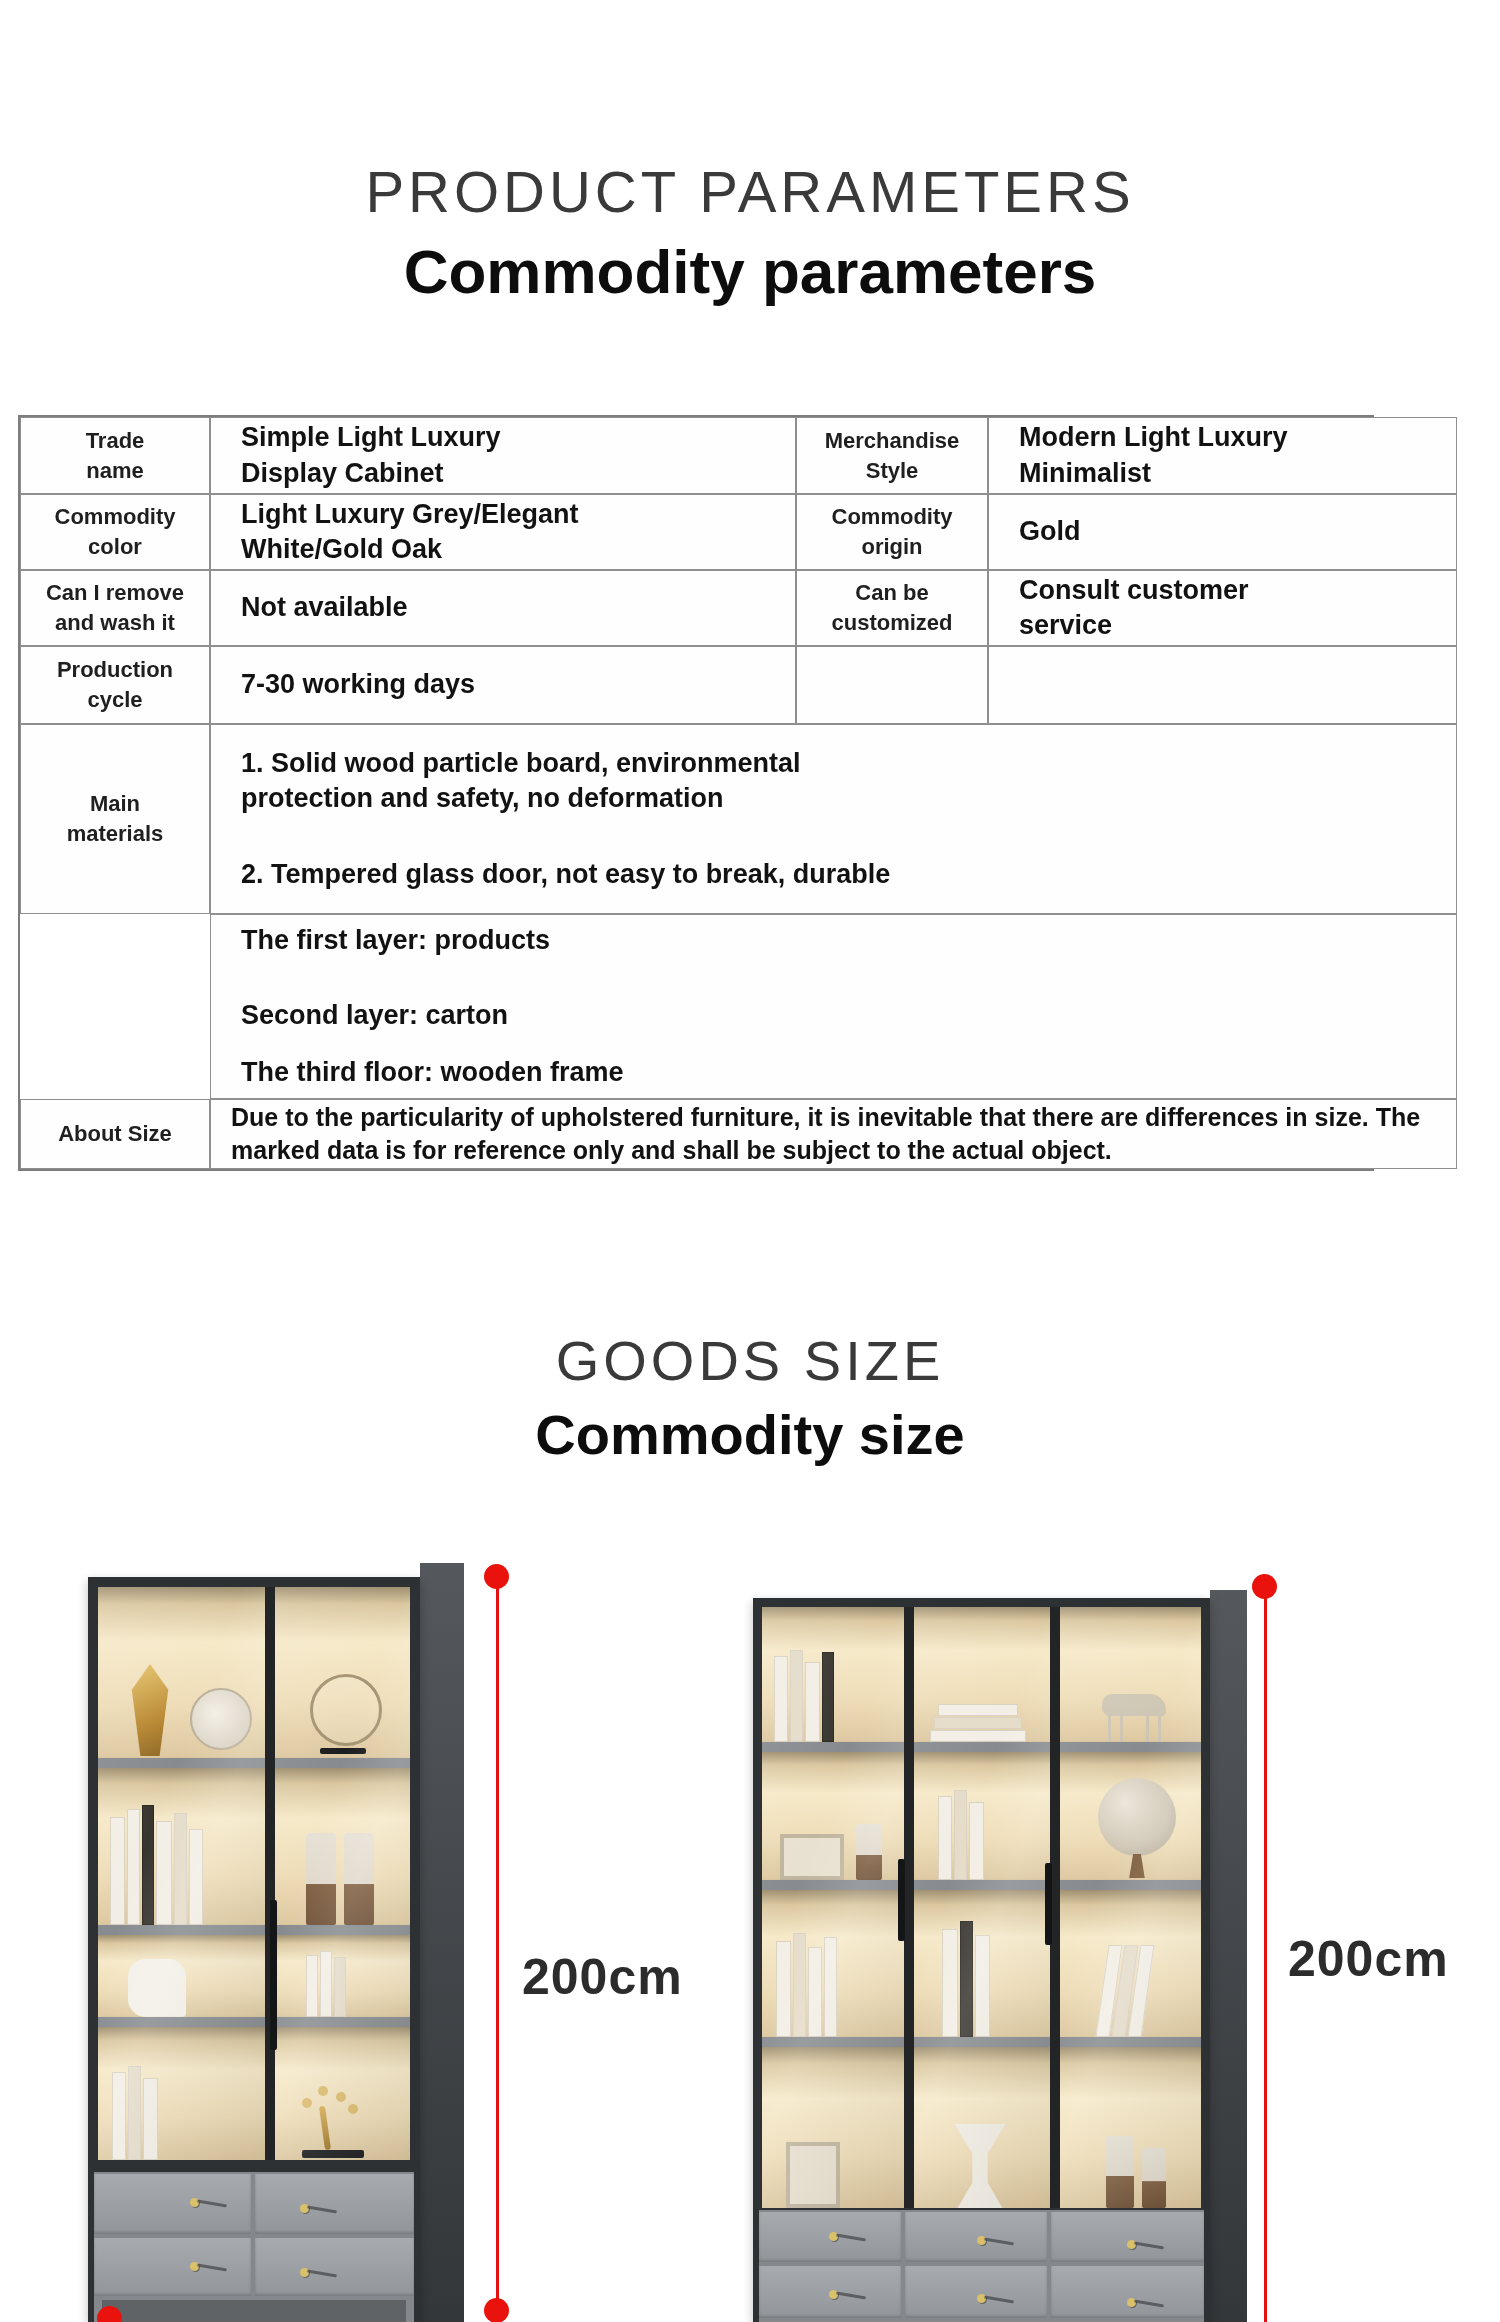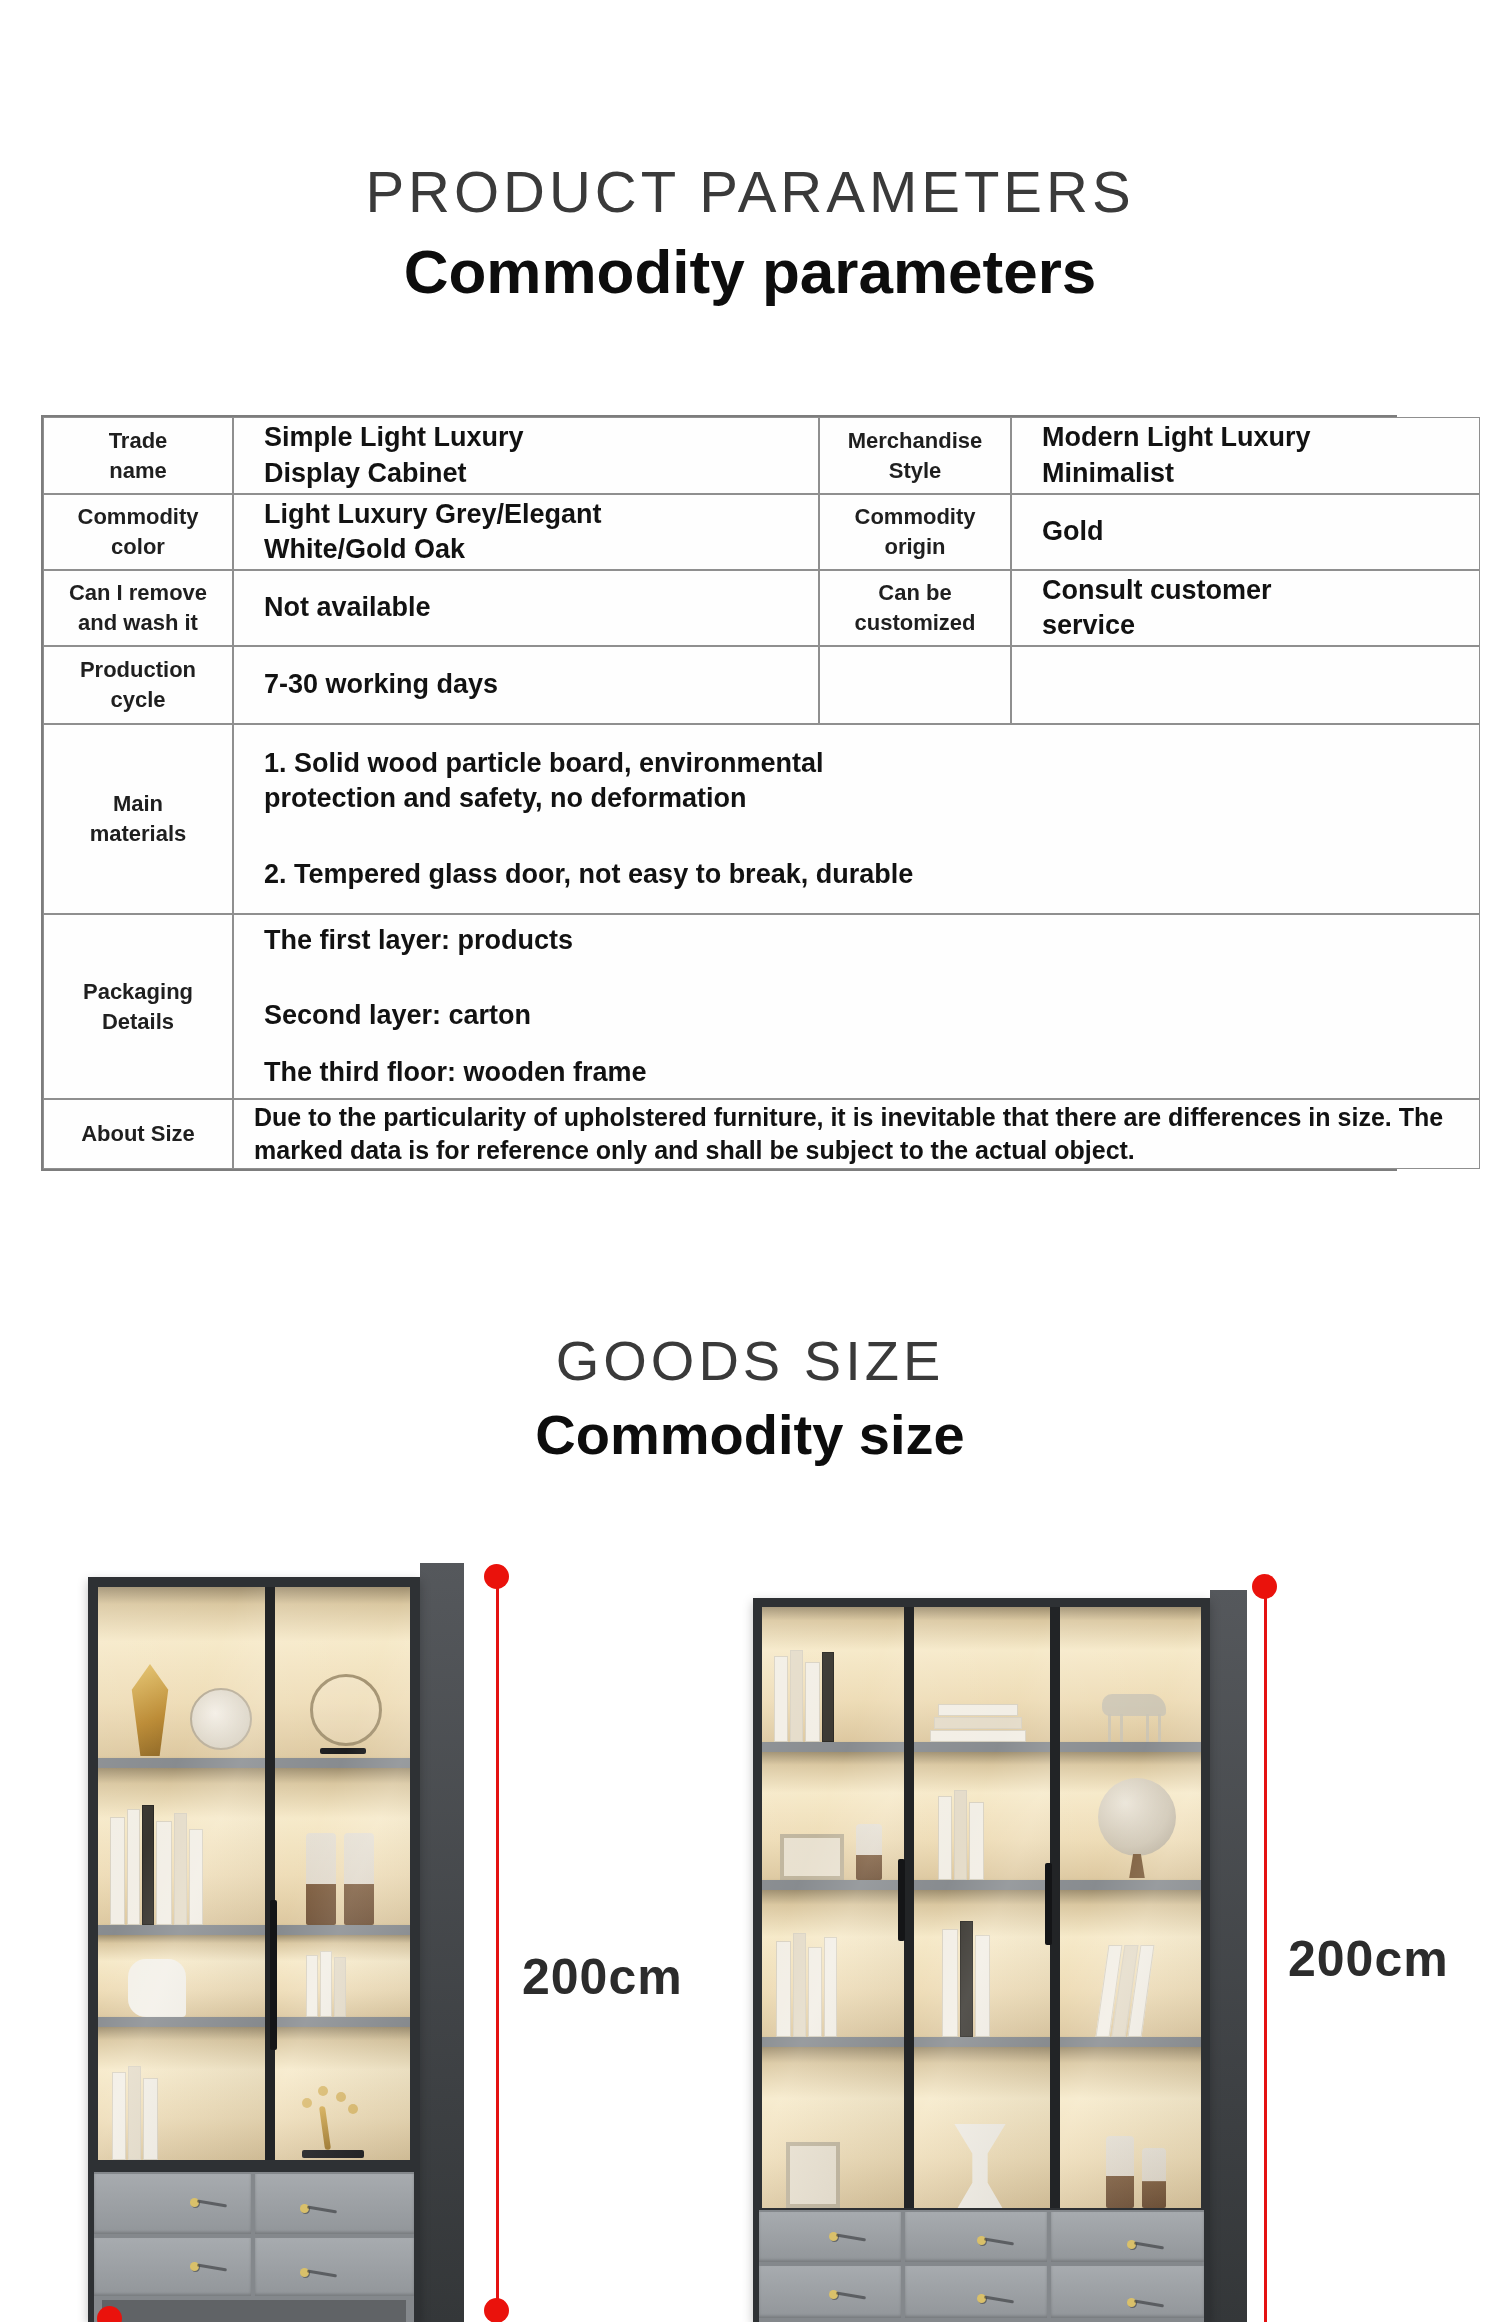--- a/index.html
+++ b/index.html
@@ -13,21 +13,21 @@
              font-weight:700;color:#0d0d0d;}
   #pp-title{top:158px;font-size:58px;}
   #pp-sub{top:236px;font-size:62px;}
   #gs-title{top:1328px;font-size:56px;}
   #gs-sub{top:1402px;font-size:56px;}
 
   
   .ptable{position:absolute;left:18px;top:415px;width:1356px;
           display:grid;grid-template-columns:190px 586px 192px 469px;
           grid-template-rows:77px 76px 76px 78px 190px 185px 70px;
-          border:2px solid #7d7d7d;box-sizing:border-box;margin-left:23px;}
+          border:2px solid #7d7d7d;box-sizing:border-box;}
   .cell{border:1px solid #8f8f8f;box-sizing:border-box;display:flex;
         align-items:center;justify-content:center;background:#fefefe;}
   .lab{font-size:22px;font-weight:700;color:#1f1f1f;text-align:center;line-height:1.35;}
   .val{justify-content:flex-start;padding-left:30px;font-size:27px;font-weight:700;
        color:#121212;line-height:1.3;text-align:left;}
   .span3{grid-column:2 / 5;}
   .stack{display:flex;flex-direction:column;align-items:flex-start;}
   .stack .gap-lg{margin-top:40px;}
   .stack .gap-sm{margin-top:22px;}
   .about-val{padding-left:20px;padding-right:24px;font-size:25px;line-height:1.34;}
@@ -128,21 +128,20 @@
     <div class="cell"></div>
 
     <div class="cell lab">Main<br>materials</div>
     <div class="cell val span3">
       <div class="stack">
         <div>1. Solid wood particle board, environmental<br>protection and safety, no deformation</div>
         <div class="gap-lg">2. Tempered glass door, not easy to break, durable</div>
       </div>
     </div>
 
-    <div class="cell lab">Packaging<br>Details</div>
     <div class="cell val span3">
       <div class="stack">
         <div>The first layer: products</div>
         <div class="gap-lg">Second layer: carton</div>
         <div class="gap-sm">The third floor: wooden frame</div>
       </div>
     </div>
 
     <div class="cell lab">About Size</div>
     <div class="cell val span3 about-val">

